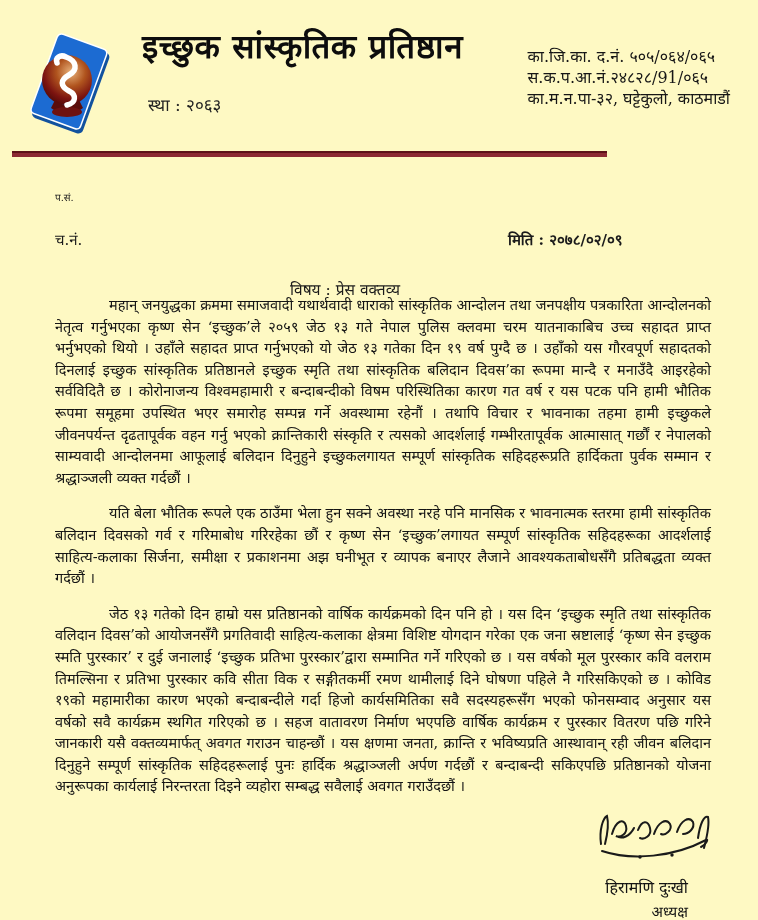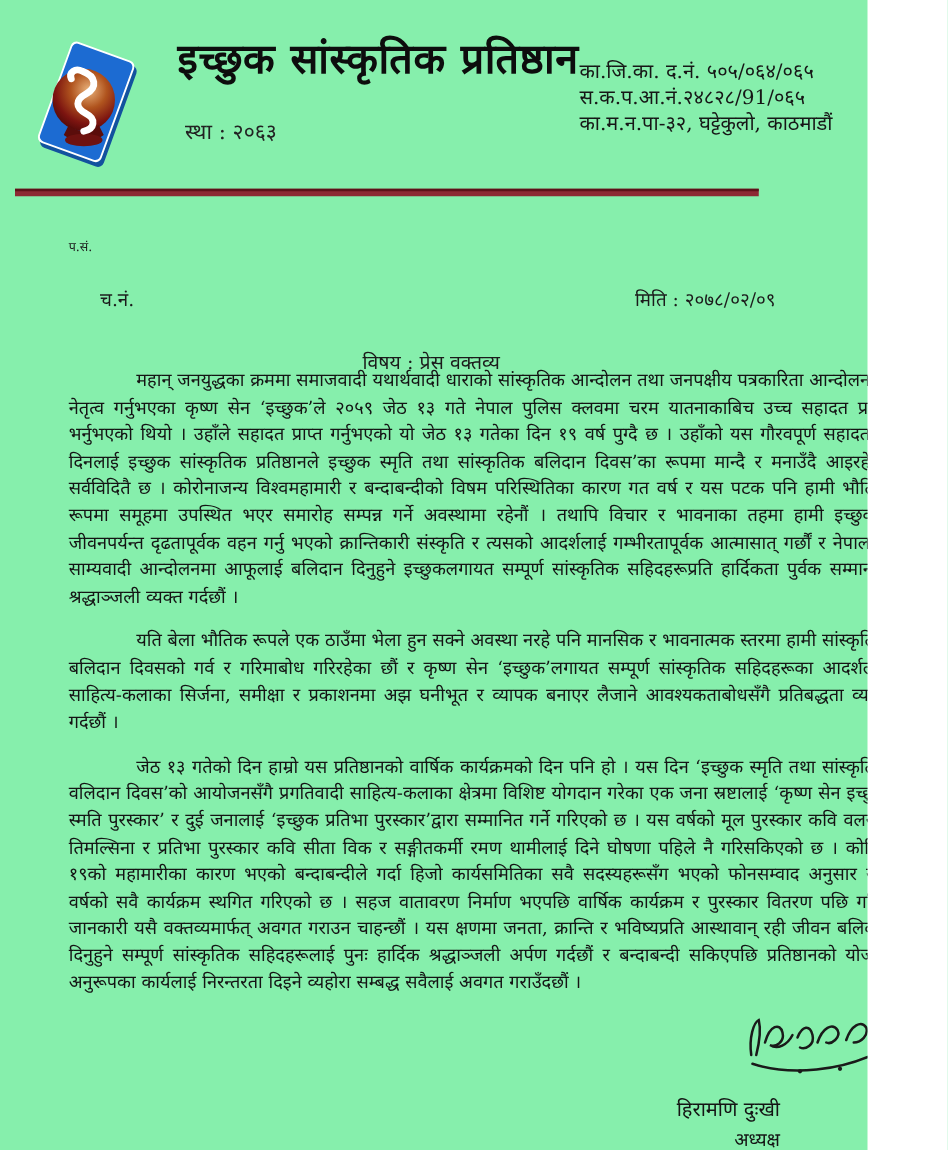--- a/index.html
+++ b/index.html
@@ -1,17 +1,17 @@
 <!DOCTYPE html>
 <html><head>
 <meta charset="utf-8">
 <style>
   html,body{margin:0;padding:0;background:#ffffff;}
   .page{
-    position:relative;width:694px;height:920px;background:#86efac;
+    position:relative;width:758px;height:920px;background:#fef9c3;
     font-family:"DejaVu Serif","Liberation Serif",serif;
     color:#1b1b1b;overflow:hidden;
   }
   
   .logo{position:absolute;left:26px;top:30px;width:86px;height:118px;}
   .org-title{
     position:absolute;left:142px;top:28px;width:390px;
     font-size:33px;font-weight:700;color:#0d0d0d;line-height:1.15;
     letter-spacing:0.5px;white-space:nowrap;
   }
@@ -20,22 +20,22 @@
   .reg-block{
     position:absolute;right:28px;top:46px;text-align:left;
     font-size:16px;line-height:21px;color:#161616;white-space:nowrap;
   }
   .head-rule{
     position:absolute;left:12px;top:151px;width:595px;height:4px;
     background:#8c2a33;border-top:2px solid #5d1219;
   }
   
   .ps{position:absolute;left:55px;top:190px;font-size:10px;}
-  .cn{position:absolute;left:55px;top:229px;font-size:15px;margin-left:25px;}
-  .date{position:absolute;left:508px;top:229px;font-size:15px;}
+  .cn{position:absolute;left:55px;top:229px;font-size:15px;}
+  .date{position:absolute;left:508px;top:229px;font-size:15px;font-weight:bold;}
   .subject{position:absolute;left:0;top:278px;width:690px;text-align:center;font-size:15.5px;}
   
   .body-text{
     position:absolute;left:55px;top:295px;width:656px;
     font-size:14.5px;line-height:21.6px;text-align:justify;color:#141414;
   }
   .body-text p{margin:0 0 14px 0;text-indent:54px;}
   
   .sig-scribble{position:absolute;left:592px;top:810px;width:130px;height:54px;}
   .sig-block{

